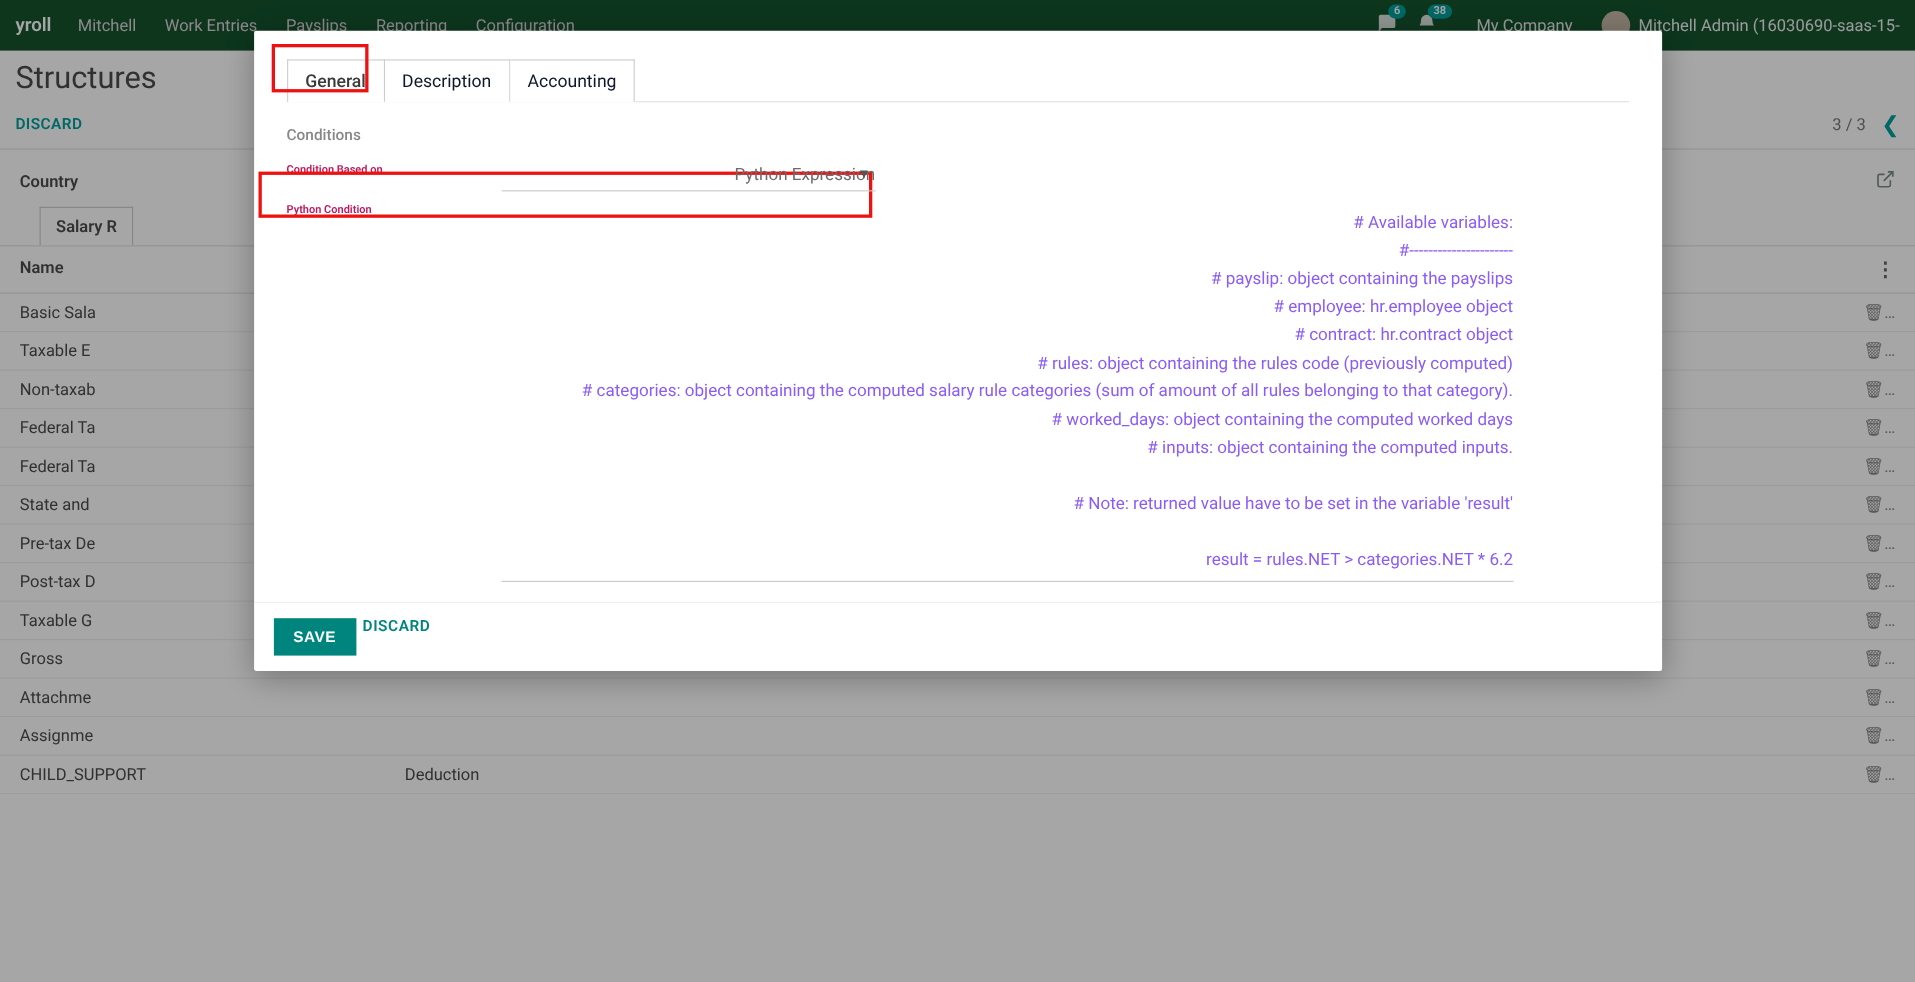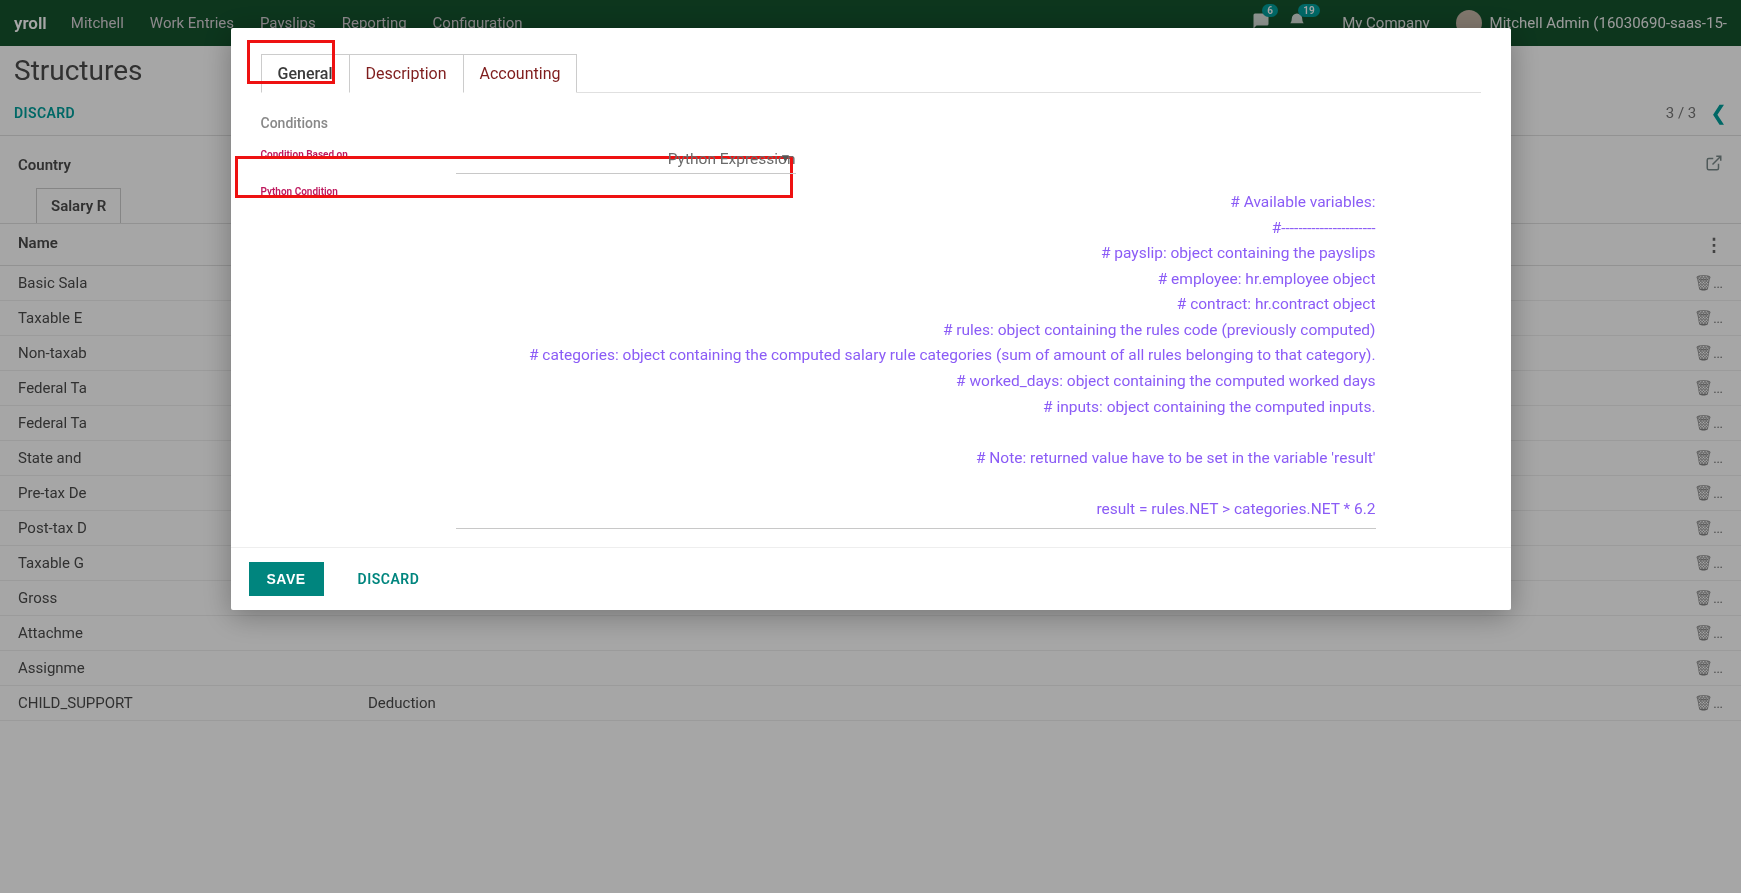--- a/index.html
+++ b/index.html
@@ -46,36 +46,36 @@
 .modal-head { display: flex; align-items: center; padding: 14px 18px; border-bottom: 1px solid #e9e9e9; }
 .modal-title { font-size: 18px; font-weight: 600; color: #3b3b3b; }
 .modal-head .spacer { flex: 1; }
 .modal-close { font-size: 20px; color: #888; cursor: pointer; padding: 0 4px; }
 
 .modal-body { flex: 1; overflow-y: auto; padding: 26px 30px 10px; position: relative; }
 .modal-body::-webkit-scrollbar { width: 14px; }
 .modal-body::-webkit-scrollbar-thumb { background: #c7c7c7; }
 
 .mtabs { display: flex; border-bottom: 1px solid #e0e0e0; margin-bottom: 22px; }
-.mtabs .mtab { border: 1px solid #ccc; border-bottom: 1px solid #fff; margin-bottom: -1px; padding: 9px 16px; font-size: 16px; color: #7f1d1d; background: #fff; cursor: pointer; }
+.mtabs .mtab { border: 1px solid #ccc; border-bottom: 1px solid #fff; margin-bottom: -1px; padding: 9px 16px; font-size: 16px; color: #0f172a; background: #fff; cursor: pointer; }
 .mtabs .mtab:not(:first-child) { border-left: none; }
 .mtabs .mtab.active { color: #3b3b3b; font-weight: 500; }
 
 .section-label { font-size: 14px; color: #888; margin: 6px 0 14px; font-weight: 500; }
 
 .frow { display: flex; align-items: flex-start; margin-bottom: 8px; }
 .frow .flabel { width: 195px; font-weight: 600; font-size: 10px; color: #be185d; padding-top: 4px; }
 .frow .fval { flex: 1; text-align: right; }
 
 .select-like { border-bottom: 1px solid #c8c8c8; padding: 5px 0; width: 340px; color: #6b6b6b; font-size: 15.5px; position: relative; cursor: pointer; }
 .select-like .caret { position: absolute; right: 4px; top: 6px; font-size: 12px; color: #555; }
 
 .codearea { white-space: pre-wrap; font-family: inherit; font-size: 15.5px; color: #8b5cf6; line-height: 1.65; padding: 8px 0 6px; border-bottom: 1px solid #c8c8c8; width: 920px; }
 
-.modal-foot { border-top: 1px solid #eee; padding: 14px 18px; display: flex; align-items: center; gap: 34px; }
+.modal-foot { border-top: 1px solid #eee; padding: 14px 18px; display: flex; align-items: flex-start; gap: 6px; }
 .btn-save { background: #00857e; color: #fff; border: none; padding: 9px 18px; font-weight: 600; font-size: 14px; letter-spacing: .5px; cursor: pointer; }
 .btn-discard { color: #00857e; font-weight: 600; font-size: 14px; letter-spacing: .5px; cursor: pointer; }
 
 
 .hl { position: absolute; border: 3px solid #e11; pointer-events: none; }
 </style>
 </head>
 <body>
 
 <div class="topbar">
@@ -89,21 +89,21 @@
   <span class="badge-wrap">
     <svg class="ico" viewBox="0 0 24 24" fill="currentColor">
         <path d="M20 2H4a2 2 0 00-2 2v18l4-4h14a2 2 0 002-2V4a2 2 0 00-2-2z"></path>
       </svg>
     <span class="badge">6</span>
   </span>
   <span class="badge-wrap">
     <svg class="ico" viewBox="0 0 24 24" fill="currentColor">
         <path d="M12 2a7 7 0 017 7c0 3 1 5 2 6H3c1-1 2-3 2-6a7 7 0 017-7z"></path>
       </svg>
-    <span class="badge">19</span>
+    <span class="badge">38</span>
   </span>
   <span class="company">My Company</span>
   <span style="width:26px;height:26px;border-radius:50%;background:#c7b8a8;margin:0 8px;"></span>
   <span class="user">Mitchell Admin (16030690-saas-15-</span>
 </div>
 
 <div class="subhead">
   <span>Structures</span>
 </div>
 

